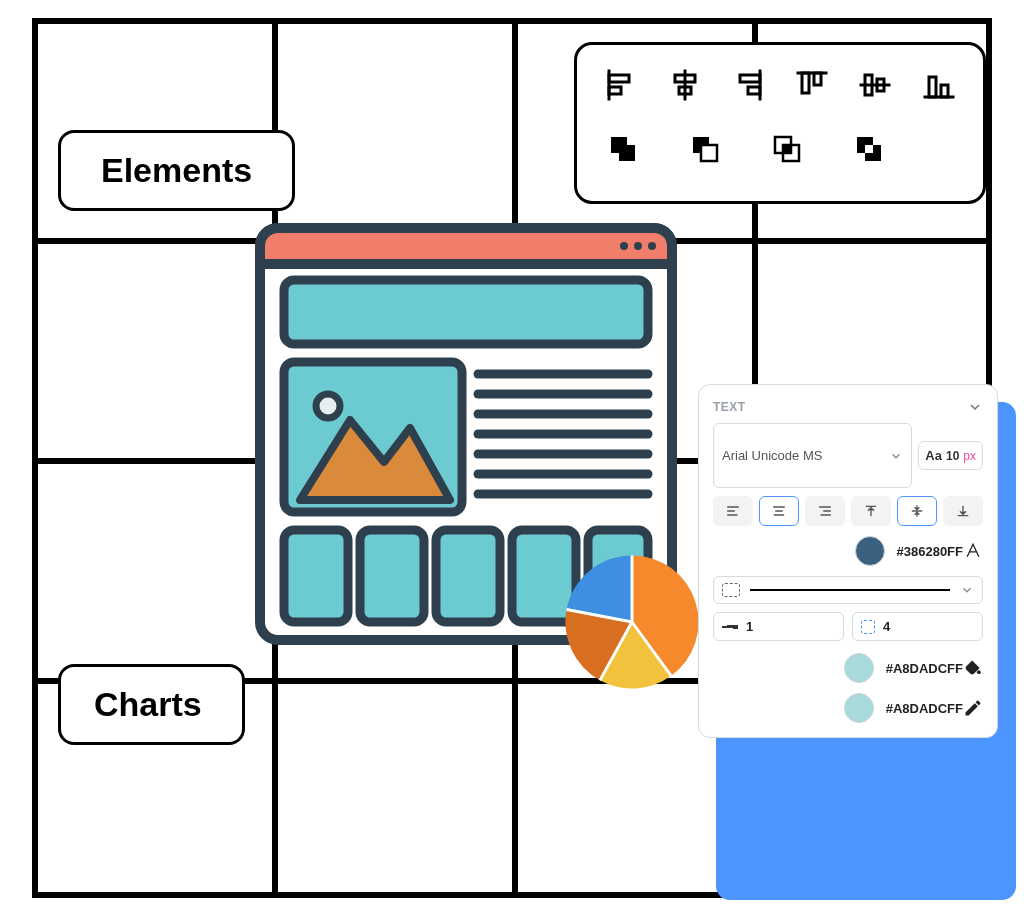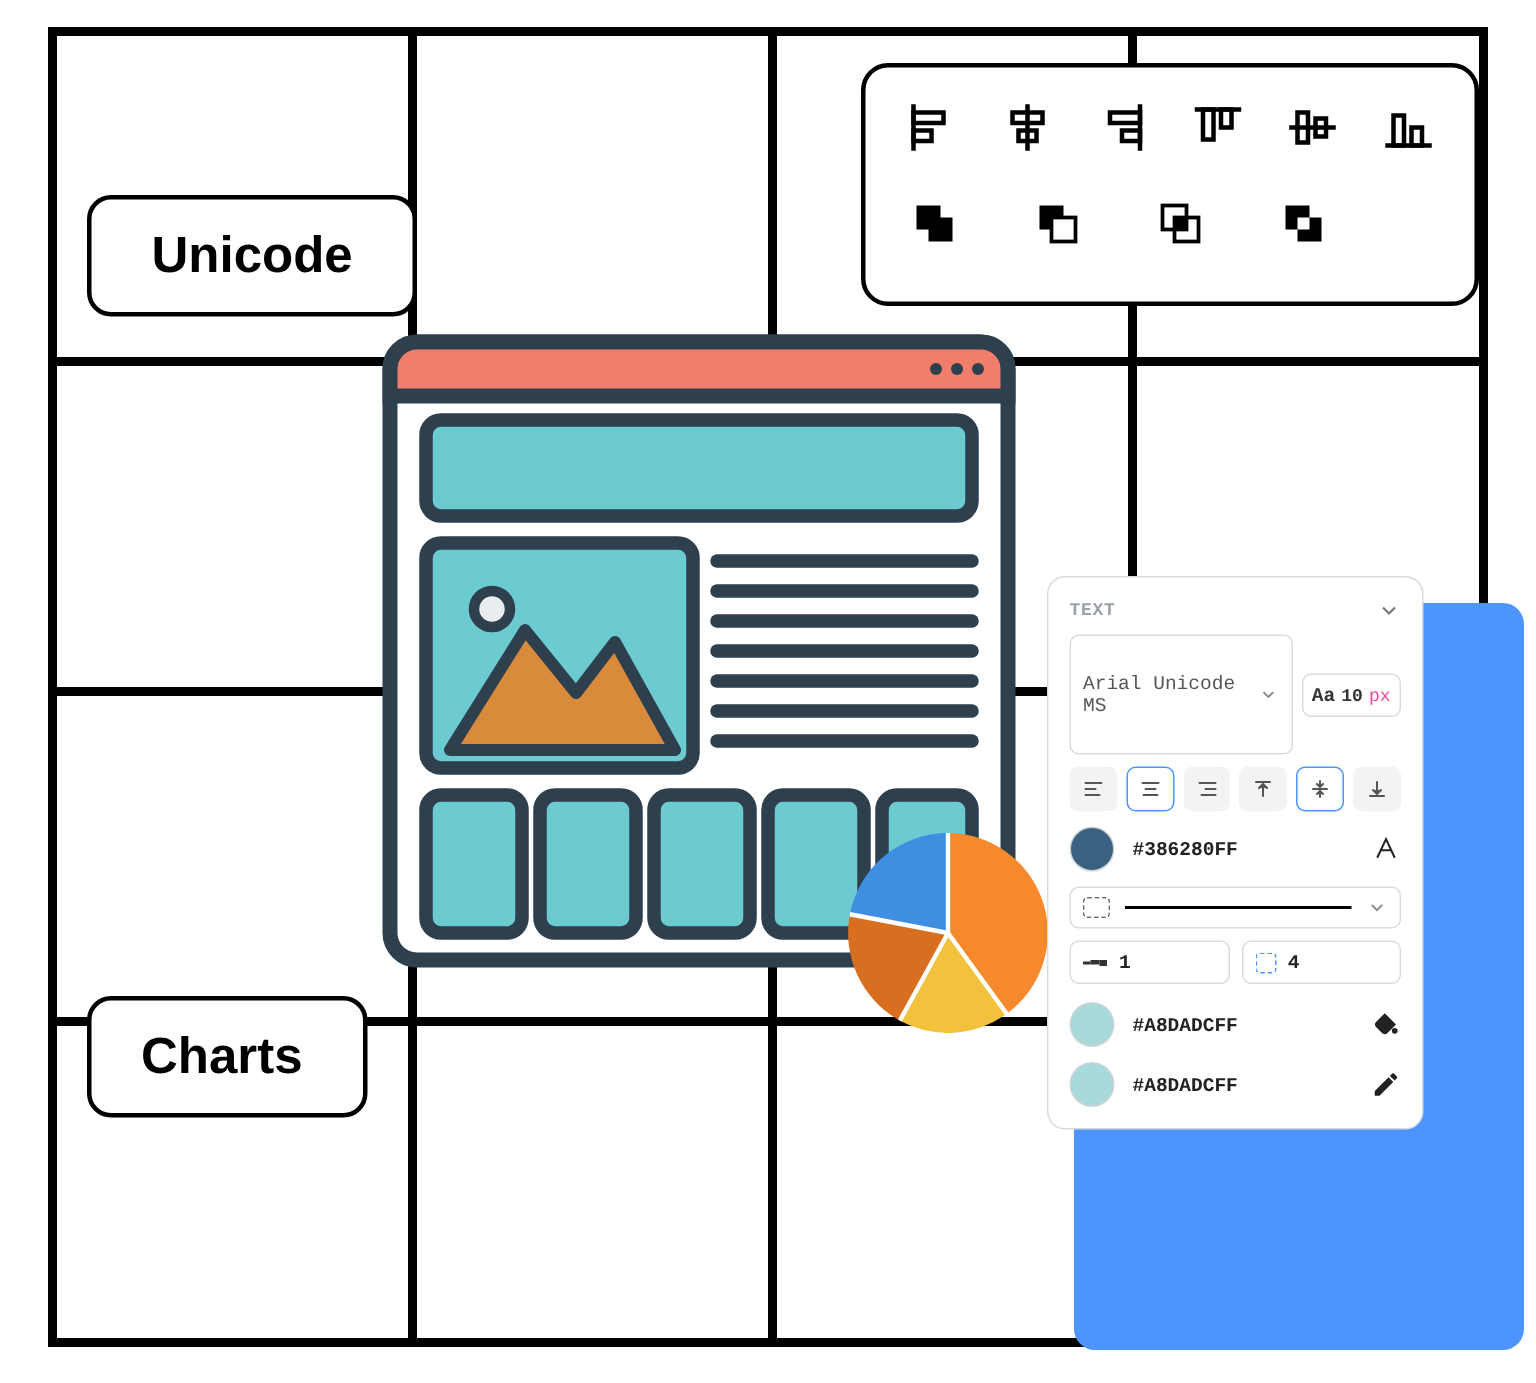--- a/index.html
+++ b/index.html
@@ -89,28 +89,27 @@
     width: 300px;
     height: 498px;
     background: #4C94FF;
     border-radius: 14px;
   }
   
   .panel {
     position: absolute;
     top: 384px;
     left: 698px;
-    width: 251px;
+    width: 300px;
     background: #fff;
     border: 1px solid #d7dbe0;
     border-radius: 12px;
     padding: 10px 14px 14px 14px;
     font-size: 13px;
     color: #222;
-    font-family: Liberation Mono, monospace;
   }
   .panel .section-header {
     display: flex; justify-content: space-between; align-items: center;
     font-size: 12px; font-weight: 700; letter-spacing: .04em;
     color: #9aa1ab; margin: 4px 0 8px 0;
   }
   .panel .section-header svg { width: 16px; height: 16px; stroke: #777; }
   .panel .row { display: flex; gap: 6px; margin-bottom: 8px; align-items: center; }
   .font-select {
     flex: 1;
@@ -132,21 +131,21 @@
     background: #f1f3f5;
     border: 1px solid transparent;
     border-radius: 6px;
     display: flex; align-items: center; justify-content: center;
     cursor: pointer;
   }
   .align-btn.selected { background: #fff; border: 1.5px solid #4C94FF; }
   .align-btn svg { width: 16px; height: 16px; stroke: #555; fill: #555; }
 
   .color-row {
-    display: flex; align-items: center; justify-content: space-between;
+    display: flex; align-items: center; justify-content: flex-end;
     margin-bottom: 10px;
   }
   .color-left { display: flex; align-items: center; gap: 12px; }
   .swatch {
     width: 30px; height: 30px; border-radius: 50%;
     border: 1px solid #cfd4da;
   }
   .color-hex { font-weight: 700; font-size: 13px; color: #222; }
   .color-icon { width: 20px; height: 20px; color: #222; }
 
@@ -182,21 +181,21 @@
 <div class="grid">
   <div class="vline v1"></div>
     <div class="vline v2"></div>
     <div class="vline v3"></div>
   <div class="hline h1"></div>
     <div class="hline h2"></div>
     <div class="hline h3"></div>
 </div>
 
 <div class="tag tag-elements">
-  <span>Unicode</span>
+  <span>Elements</span>
 </div>
 <div class="tag tag-charts">
   <span>Charts</span>
 </div>
 
 <div class="align-toolbar">
   <div class="tool-row">
     <div class="tool-cell">
       <svg viewBox="0 0 36 36" stroke="#000" stroke-width="3" fill="none" stroke-linecap="square">
         <line x1="6" y1="4" x2="6" y2="32"></line>

